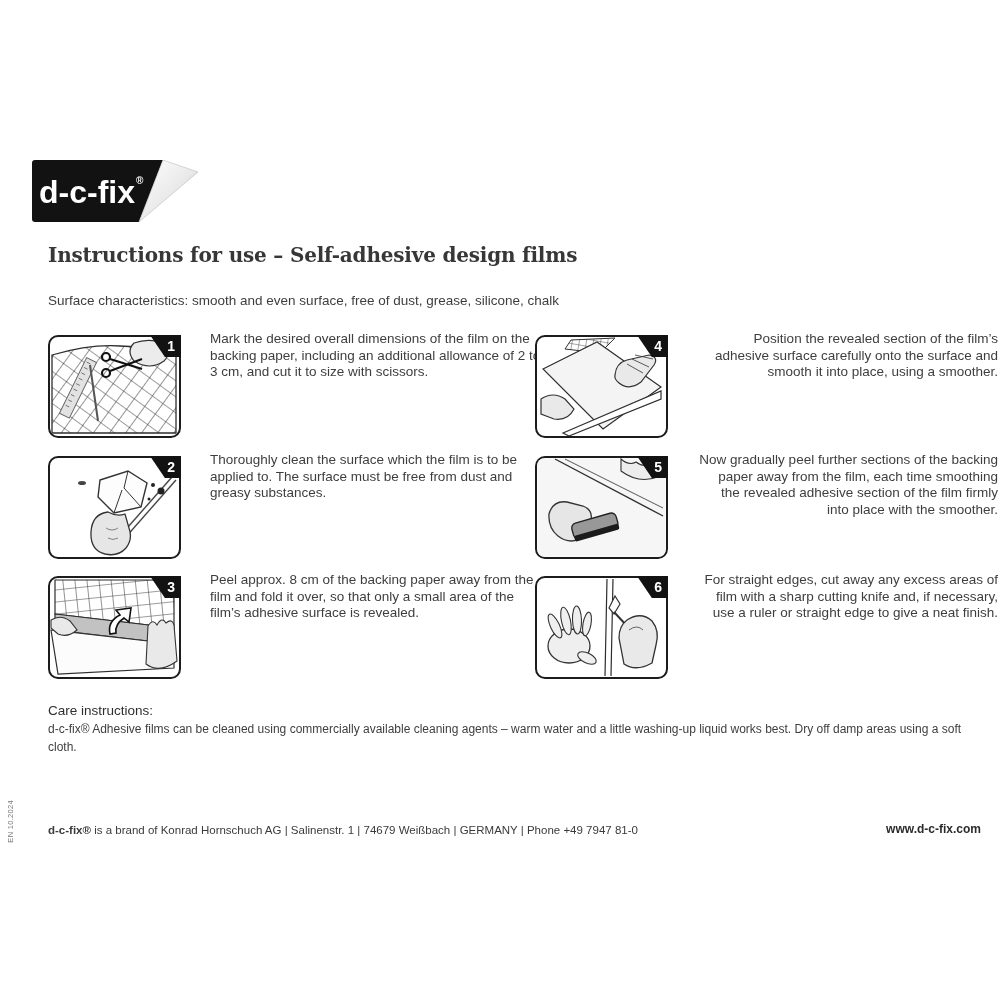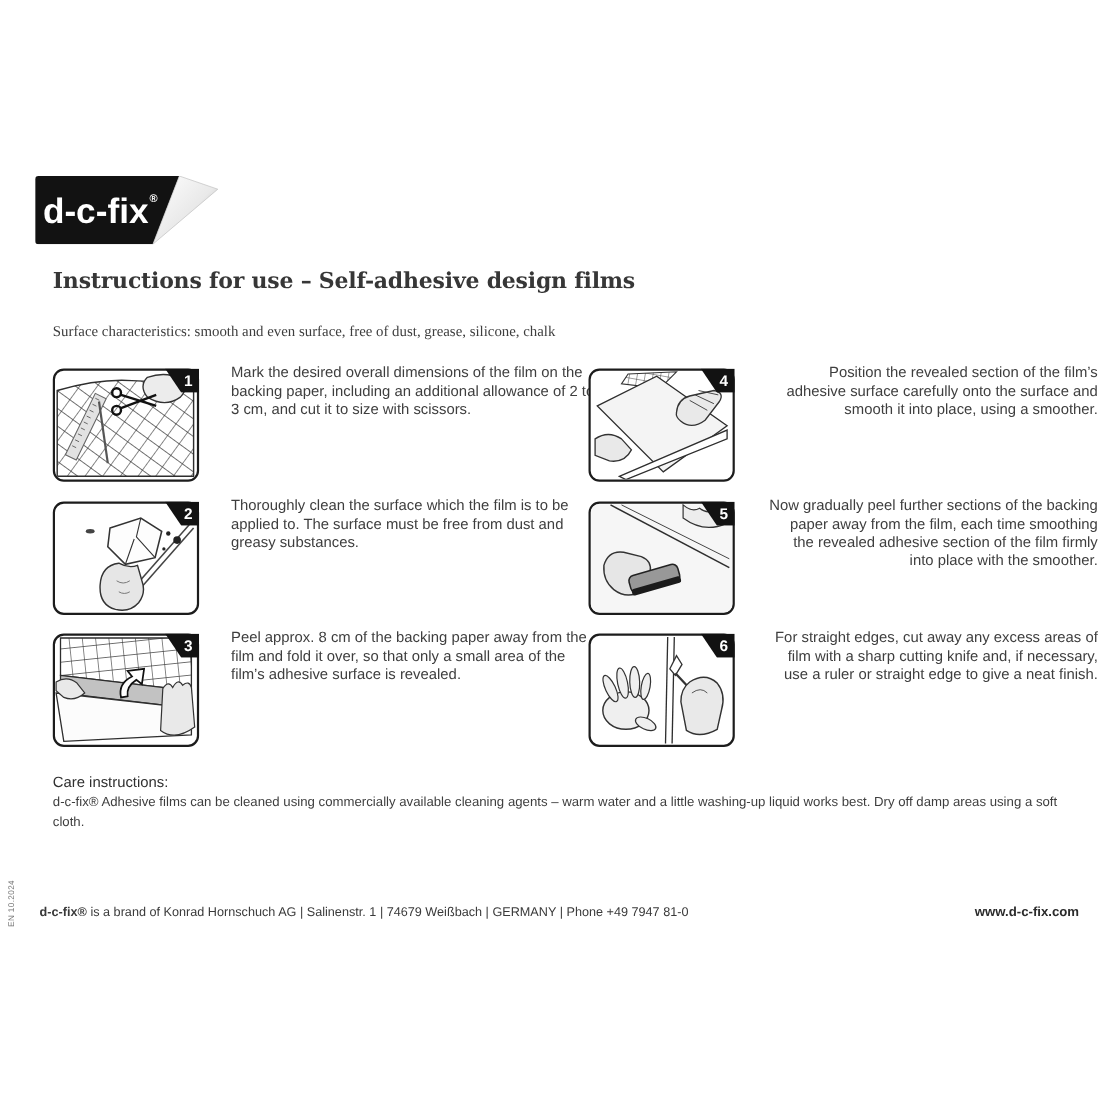--- a/index.html
+++ b/index.html
@@ -12,21 +12,21 @@
 
   
   .logo{left:32px;top:160px;width:172px;height:62px;}
   .logo svg{display:block;}
 
   
   .title{
     left:48px;top:243px;font-family:"DejaVu Serif", serif;font-weight:700;
     font-size:20px;color:#373737;letter-spacing:-0.2px;white-space:nowrap;
   }
-  .subtitle{left:48px;top:293px;font-size:13.5px;color:#3e3e3e;white-space:nowrap;font-family:Liberation Serif, serif;}
+  .subtitle{left:48px;top:293px;font-size:13.5px;color:#3e3e3e;white-space:nowrap;}
 
   
   .step{position:absolute;}
   .frame{
     position:absolute;left:0;top:0;width:133px;height:103px;box-sizing:border-box;
     border:2px solid #1c1c1c;border-radius:10px;background:#fff;
   }
   .frame svg{display:block;margin:0;border-radius:8px;}
   .badge{
     position:absolute;top:-2px;right:-2px;width:31px;height:22px;background:#121212;
@@ -40,21 +40,21 @@
     position:absolute;top:-4px;font-size:13.5px;line-height:16.6px;color:#3e3e3e;
   }
   .col-l .step-text{left:162px;width:334px;}
   .col-r .step-text{left:161px;width:302px;text-align:right;}
 
   
   .care-head{left:48px;top:703px;font-size:13.5px;font-weight:400;color:#2f2f2f;}
   .care-body{left:48px;top:721px;width:918px;font-size:12px;line-height:17.5px;}
 
   
-  .footer-info{left:36px;top:824px;font-size:11.5px;color:#3a3a3a;white-space:nowrap;}
+  .footer-info{left:48px;top:824px;font-size:11.5px;color:#3a3a3a;white-space:nowrap;}
   .footer-info b{font-weight:700;}
   .website{right:19px;top:822px;font-size:12px;font-weight:700;color:#2b2b2b;white-space:nowrap;}
 
   
   .edition{
     left:6px;top:800px;font-size:7.5px;color:#767676;
     writing-mode:vertical-rl;transform:rotate(180deg);letter-spacing:0.3px;
   }
 </style>
 </head>

